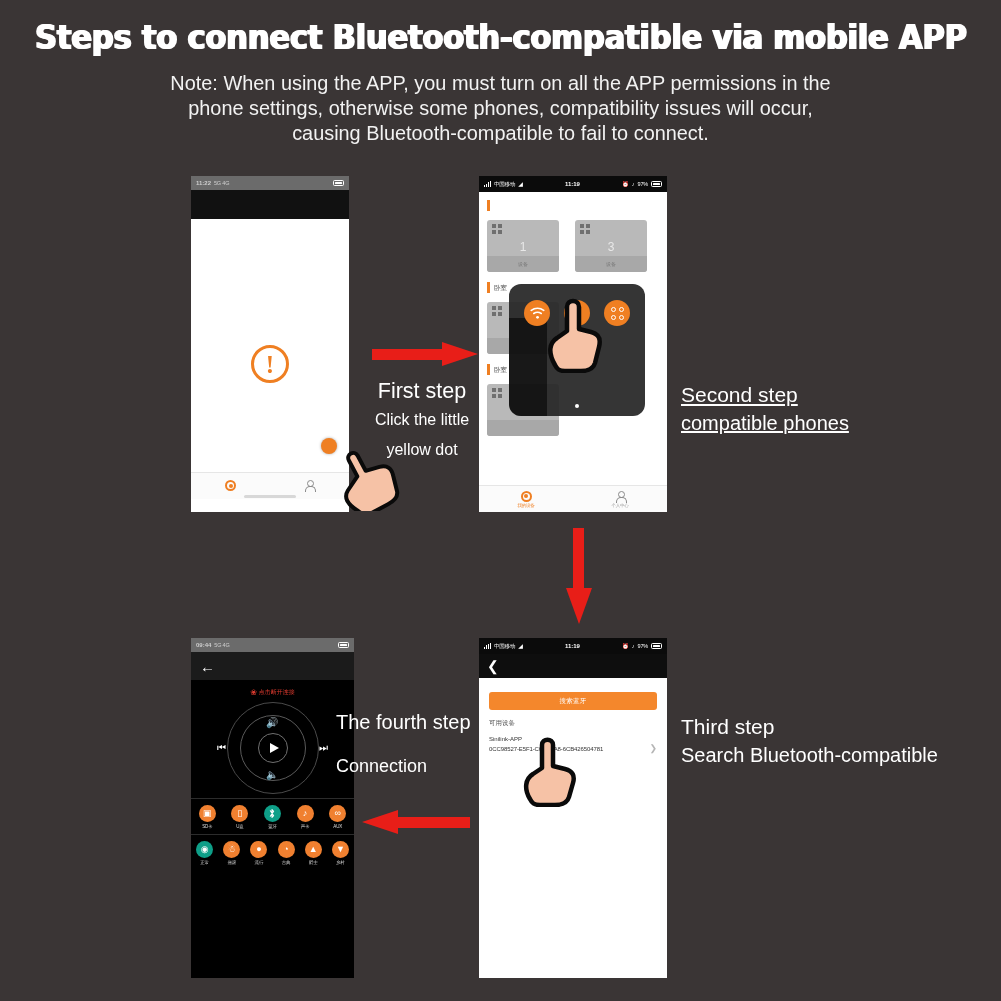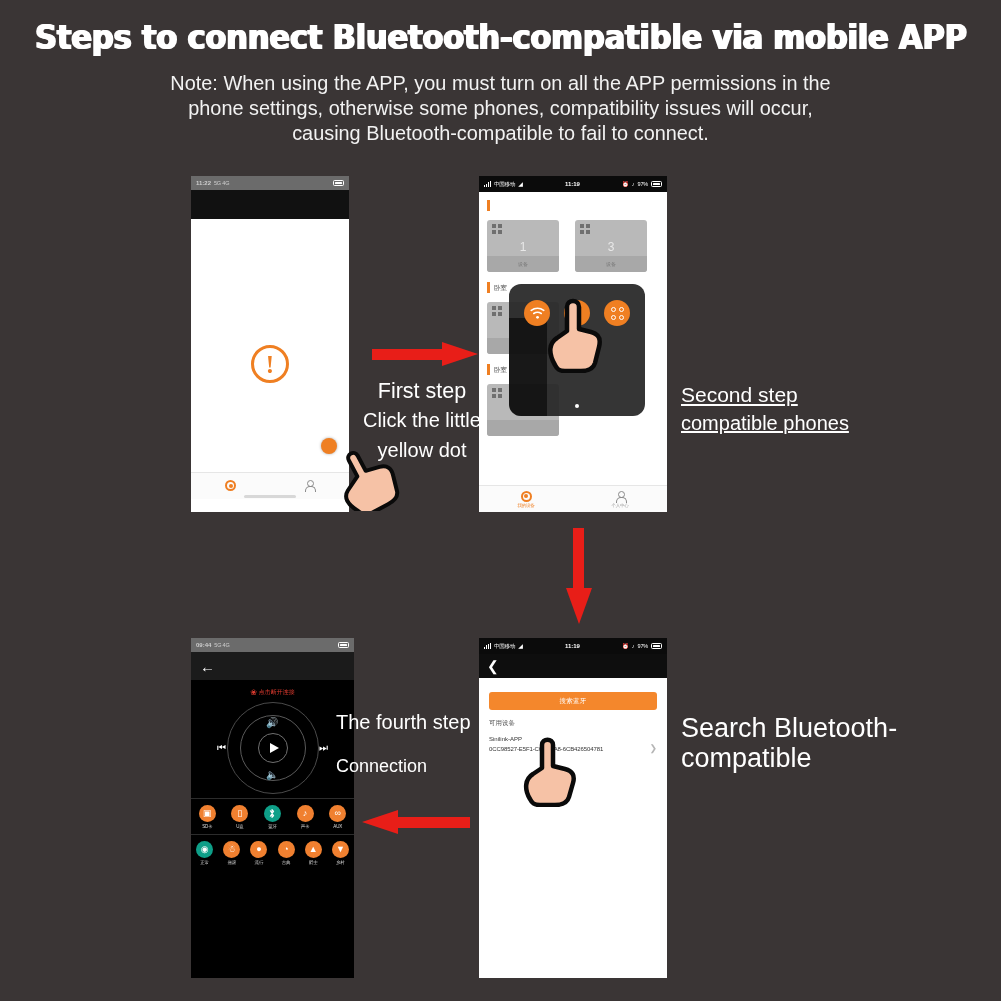--- a/index.html
+++ b/index.html
@@ -194,27 +194,27 @@
 
   
   .hand { position: absolute; }
 
   
   .cap { position: absolute; color: #ffffff; }
   .cap .ttl { font-size: 21px; line-height: 27px; white-space: nowrap; }
   .cap .sub { font-size: 18px; line-height: 27px; }
   #cap1 { left: 362px; top: 378px; width: 120px; text-align: center; }
   #cap1 .ttl { font-size: 21.5px; }
-  #cap1 .sub { font-size: 20px; line-height: 30px; }
+  #cap1 .sub { font-size: 16px; line-height: 30px; }
   #cap2 { left: 681px; top: 381px; width: 300px; text-decoration: underline; }
   #cap2 .ttl { font-size: 21px; }
   #cap2 .sub { font-size: 20px; line-height: 30px; }
   #cap3 { left: 681px; top: 713px; width: 300px; }
   #cap3 .ttl { font-size: 21px; }
-  #cap3 .sub { font-size: 27px; line-height: 30px; }
+  #cap3 .sub { font-size: 20px; line-height: 30px; }
   #cap4 { left: 336px; top: 709px; width: 130px; }
   #cap4 .ttl { font-size: 20px; }
   #cap4 .sub { font-size: 18px; line-height: 33px; margin-top: 14px; }
 </style>
 </head>
 <body>
 
 <div id="root">
 
   <div class="hdr-title">Steps to connect Bluetooth-compatible via mobile APP</div>
@@ -512,20 +512,21 @@
   <div class="cap" id="cap1">
     <div class="ttl">First step</div>
     <div class="sub">Click the little</div>
     <div class="sub">yellow dot</div>
   </div>
   <div class="cap" id="cap2">
     <div class="ttl">Second step</div>
     <div class="sub">compatible phones</div>
   </div>
   <div class="cap" id="cap3">
+    <div class="ttl">Third step</div>
     <div class="sub">Search Bluetooth-compatible</div>
   </div>
   <div class="cap" id="cap4">
     <div class="ttl">The fourth step</div>
     <div class="sub">Connection</div>
   </div>
 
 </div>
 
 </body></html>

